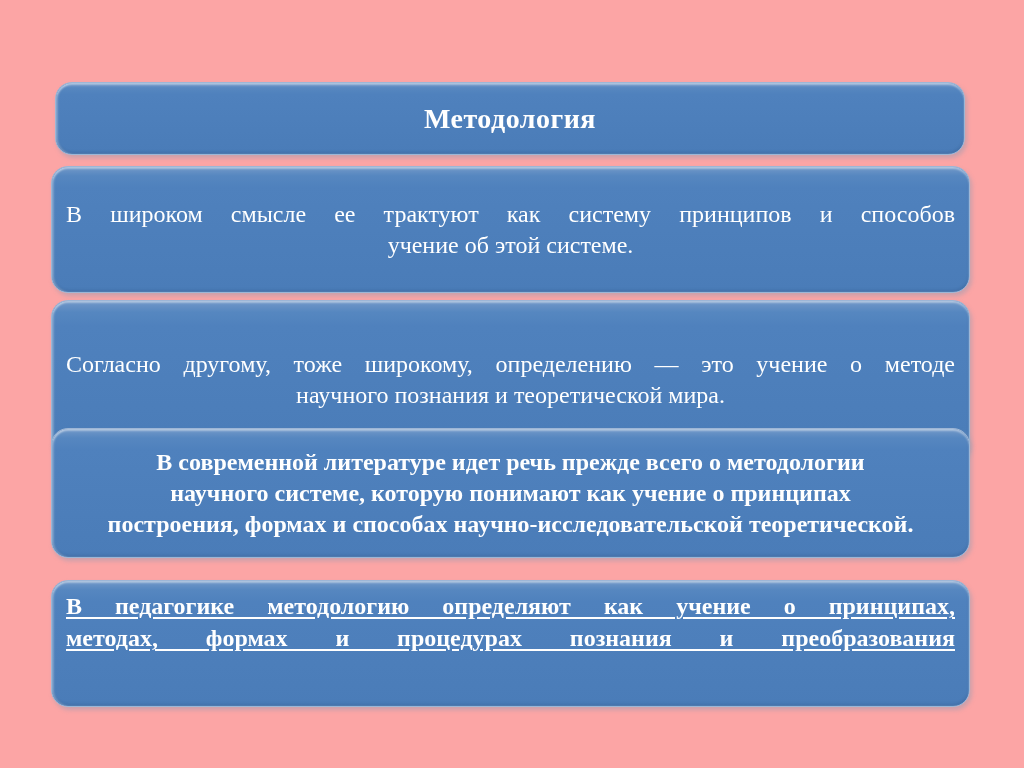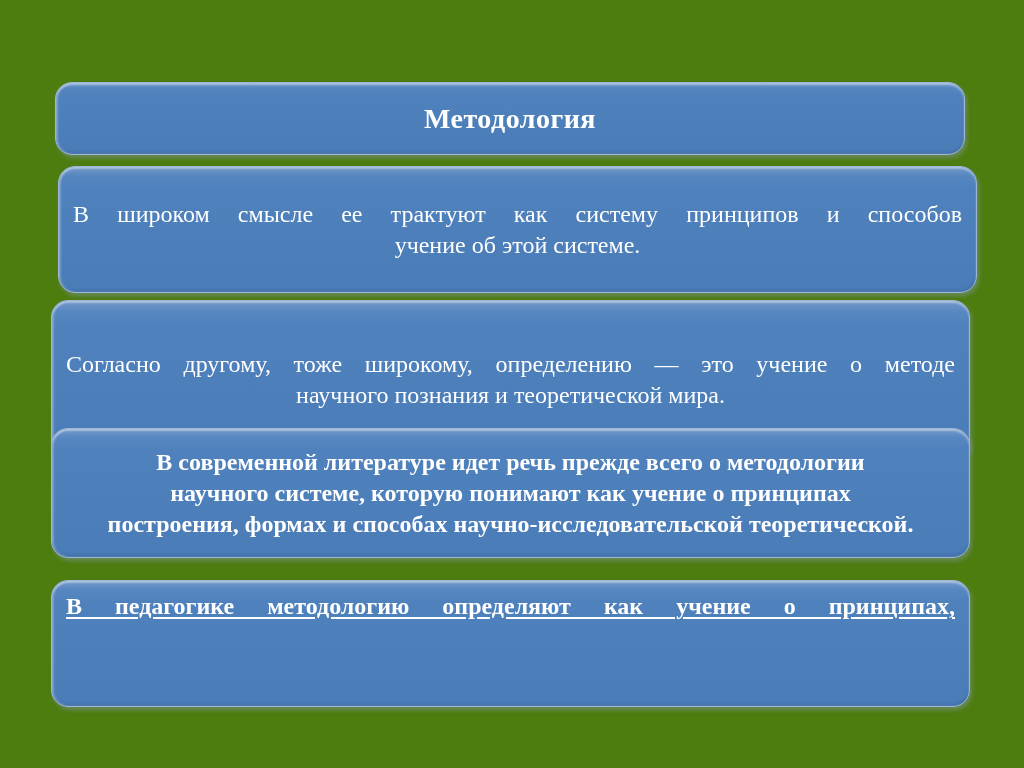--- a/index.html
+++ b/index.html
@@ -4,21 +4,21 @@
 <style>
   html, body {
     margin: 0;
     padding: 0;
     background: #ffffff;
   }
   .slide {
     position: relative;
     width: 1024px;
     height: 768px;
-    background: #4d7c0f;
+    background: #fca5a5;
     overflow: hidden;
     font-family: "Liberation Serif", "DejaVu Serif", serif;
   }
   .box {
     position: absolute;
     box-sizing: border-box;
     border-radius: 17px;
     background: linear-gradient(180deg, #7298c8 0%, #5687c0 7%, #4f81bd 16%, #4a7cb8 100%);
     border: 1px solid #9db6d6;
     box-shadow:
@@ -42,21 +42,21 @@
     font-size: 28px;
     font-weight: bold;
     text-align: center;
     letter-spacing: 0.5px;
   }
   .content-box {
     left: 51px;
     width: 919px;
     padding: 0 14px;
   }
-  .box1 { top: 166px; height: 127px; margin-left: 7px; }
+  .box1 { top: 166px; height: 127px; }
   .box2 { top: 300px; height: 160px; }
   .box3 { top: 428px; height: 130px; font-weight: bold; }
   .box4 {
     top: 564px;
     height: 127px;
     justify-content: flex-start;
     padding-top: 9px;
     margin-top: 16px;
   }
   .line {
@@ -97,15 +97,16 @@
   </div>
 
   <div class="box content-box box3">
     <div class="line">В современной литературе идет речь прежде всего о методологии</div>
     <div class="line">научного системе, которую понимают как учение о принципах</div>
     <div class="line">построения, формах и способах научно-исследовательской теоретической.</div>
   </div>
 
   <div class="box content-box box4">
     <div class="line jl">В педагогике методологию определяют как учение о принципах,</div>
+    <div class="line jl">методах, формах и процедурах познания и преобразования</div>
   </div>
 
 </div>
 
 </body></html>

